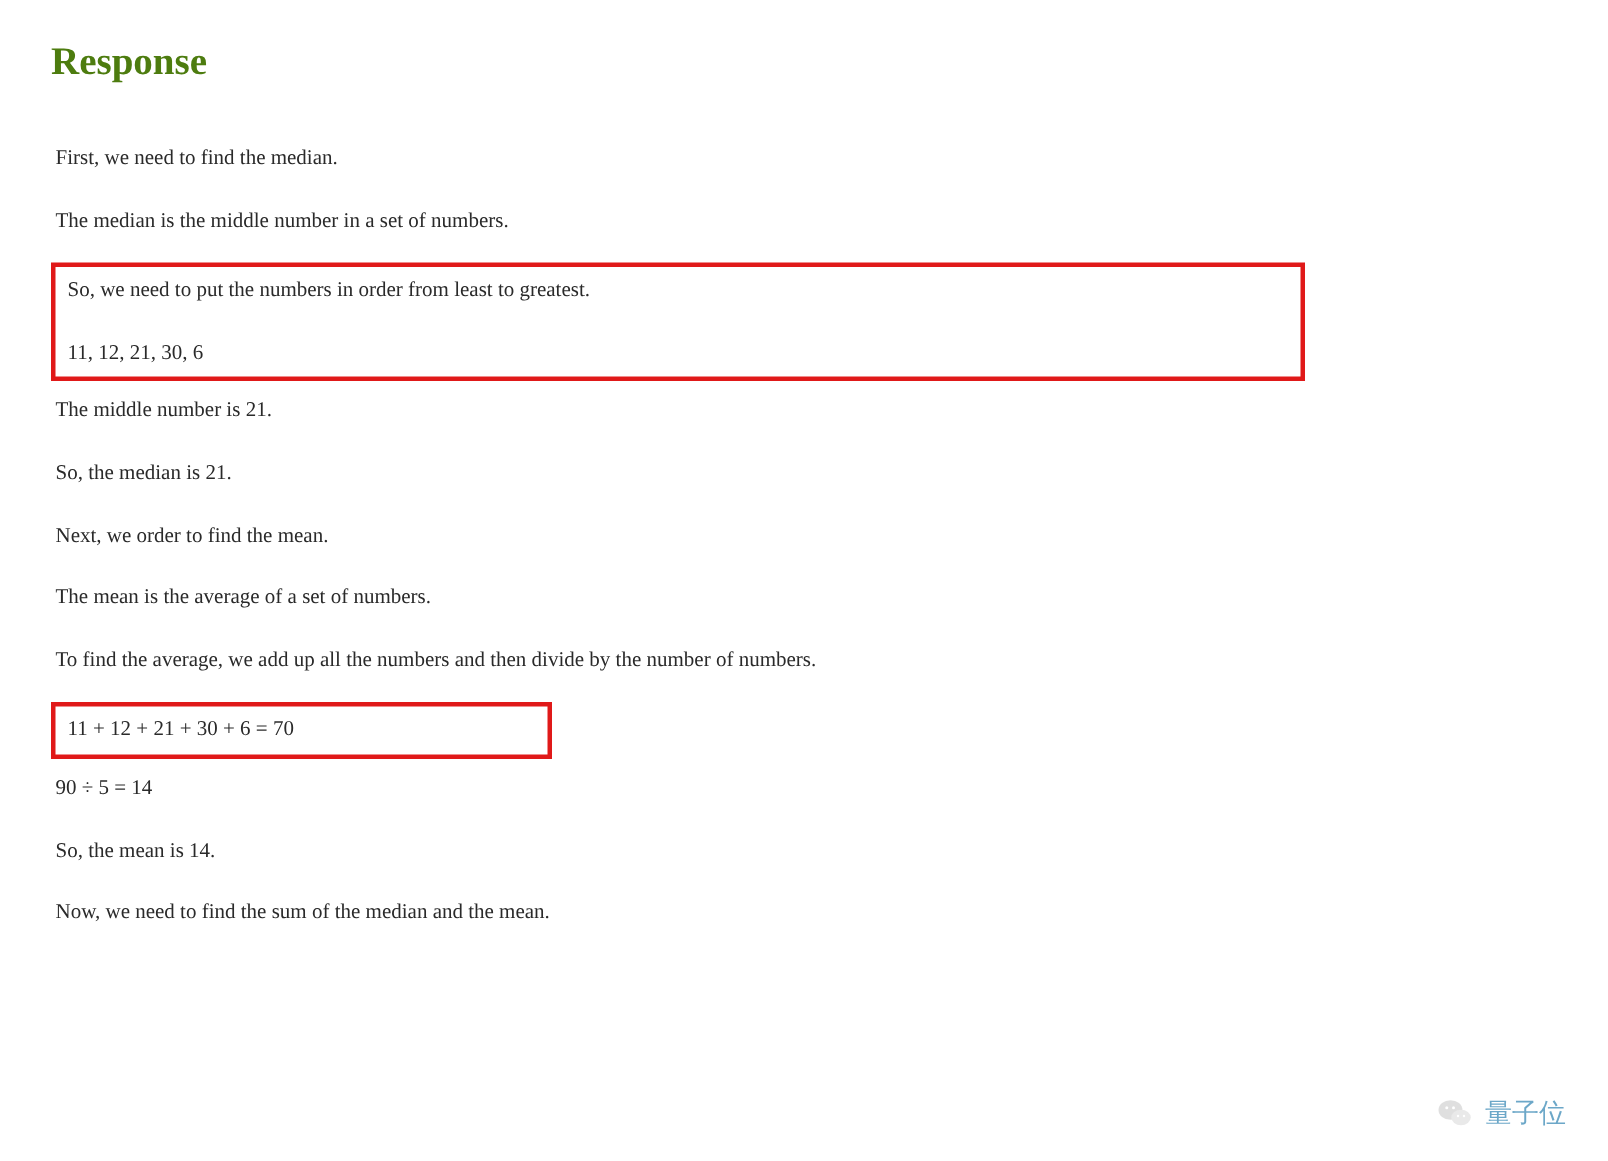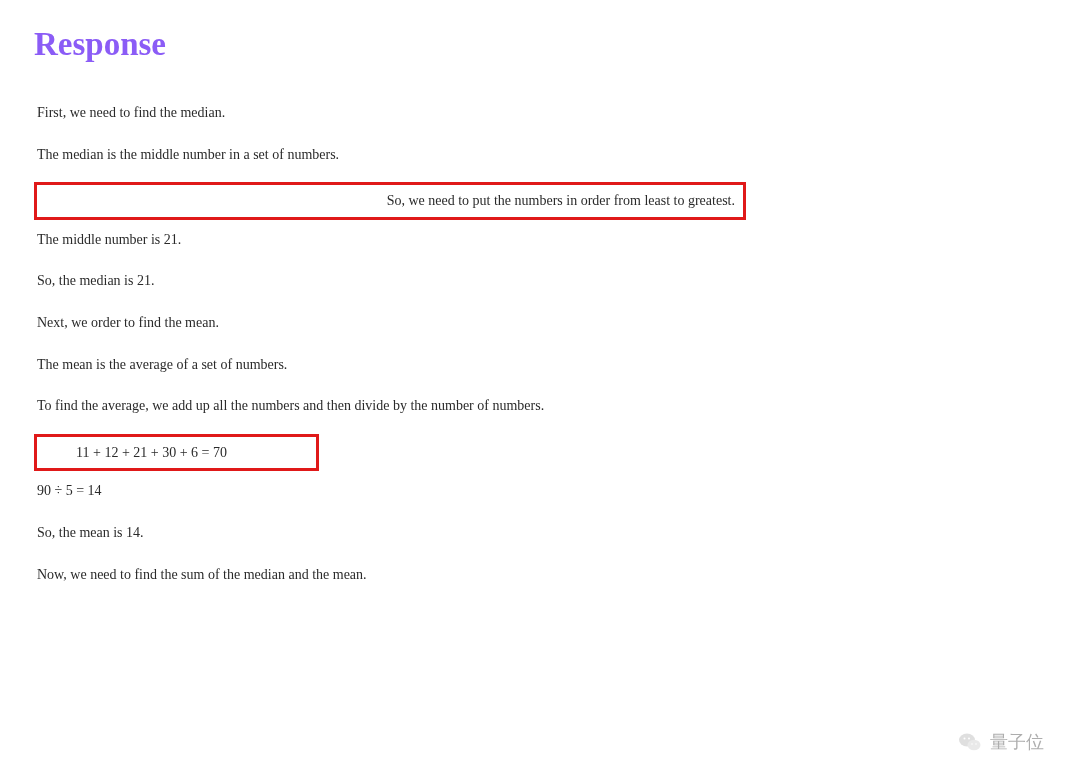--- a/index.html
+++ b/index.html
@@ -6,54 +6,54 @@
     body {
       width: 1072px;
       height: 774px;
       background: #ffffff;
       font-family: Georgia, 'Times New Roman', serif;
       padding: 26px 34px;
       position: relative;
       color: #2a2a2a;
     }
     .heading {
-      font-size: 33px;
+      font-size: 26px;
       font-weight: bold;
       margin-bottom: 34px;
-      color: #8b5cf6;
+      color: #4d7c0f;
     }
     .line {
       font-size: 14px;
       line-height: 1.4;
       margin-bottom: 10px;
       position: relative;
       padding: 6px 3px;
     }
     .box-wrap {
       border: 3.5px solid #e01919;
       margin: 2px 0 4px 0;
       display: inline-block;
       padding: 0;
     }
     .box-inner {
       display: block;
     }
-    .box1 { width: 712px; text-align: right; }
-    .box2 { width: 285px; padding-left: 31px; }
+    .box1 { width: 836px; }
+    .box2 { width: 334px; }
     .box-inner .line:last-child { margin-bottom: 0; }
     .box-inner .line { padding: 6px 8px; }
     .watermark {
       position: absolute;
       right: 28px;
       bottom: 20px;
       display: flex;
       align-items: center;
       gap: 8px;
       opacity: 0.58;
-      color: #737373;
+      color: #0369a1;
       font-family: "PingFang SC","Microsoft YaHei",sans-serif;
       font-size: 18px;
     }
     .wm-bubble {
       width: 24px; height: 24px;
       position: relative;
       opacity: 0.8;
     }
   </style>
 </head>
@@ -62,20 +62,21 @@
 
 
 <div class="heading">Response</div>
 
 <div class="line">First, we need to find the median.</div>
 <div class="line">The median is the middle number in a set of numbers.</div>
 
 <div class="box-wrap box1">
   <div class="box-inner">
     <div class="line">So, we need to put the numbers in order from least to greatest.</div>
+    <div class="line">11, 12, 21, 30, 6</div>
   </div>
 </div>
 
 <div class="line">The middle number is 21.</div>
 <div class="line">So, the median is 21.</div>
 <div class="line">Next, we order to find the mean.</div>
 <div class="line">The mean is the average of a set of numbers.</div>
 <div class="line">To find the average, we add up all the numbers and then divide by the number of numbers.</div>
 
 <div class="box-wrap box2">

